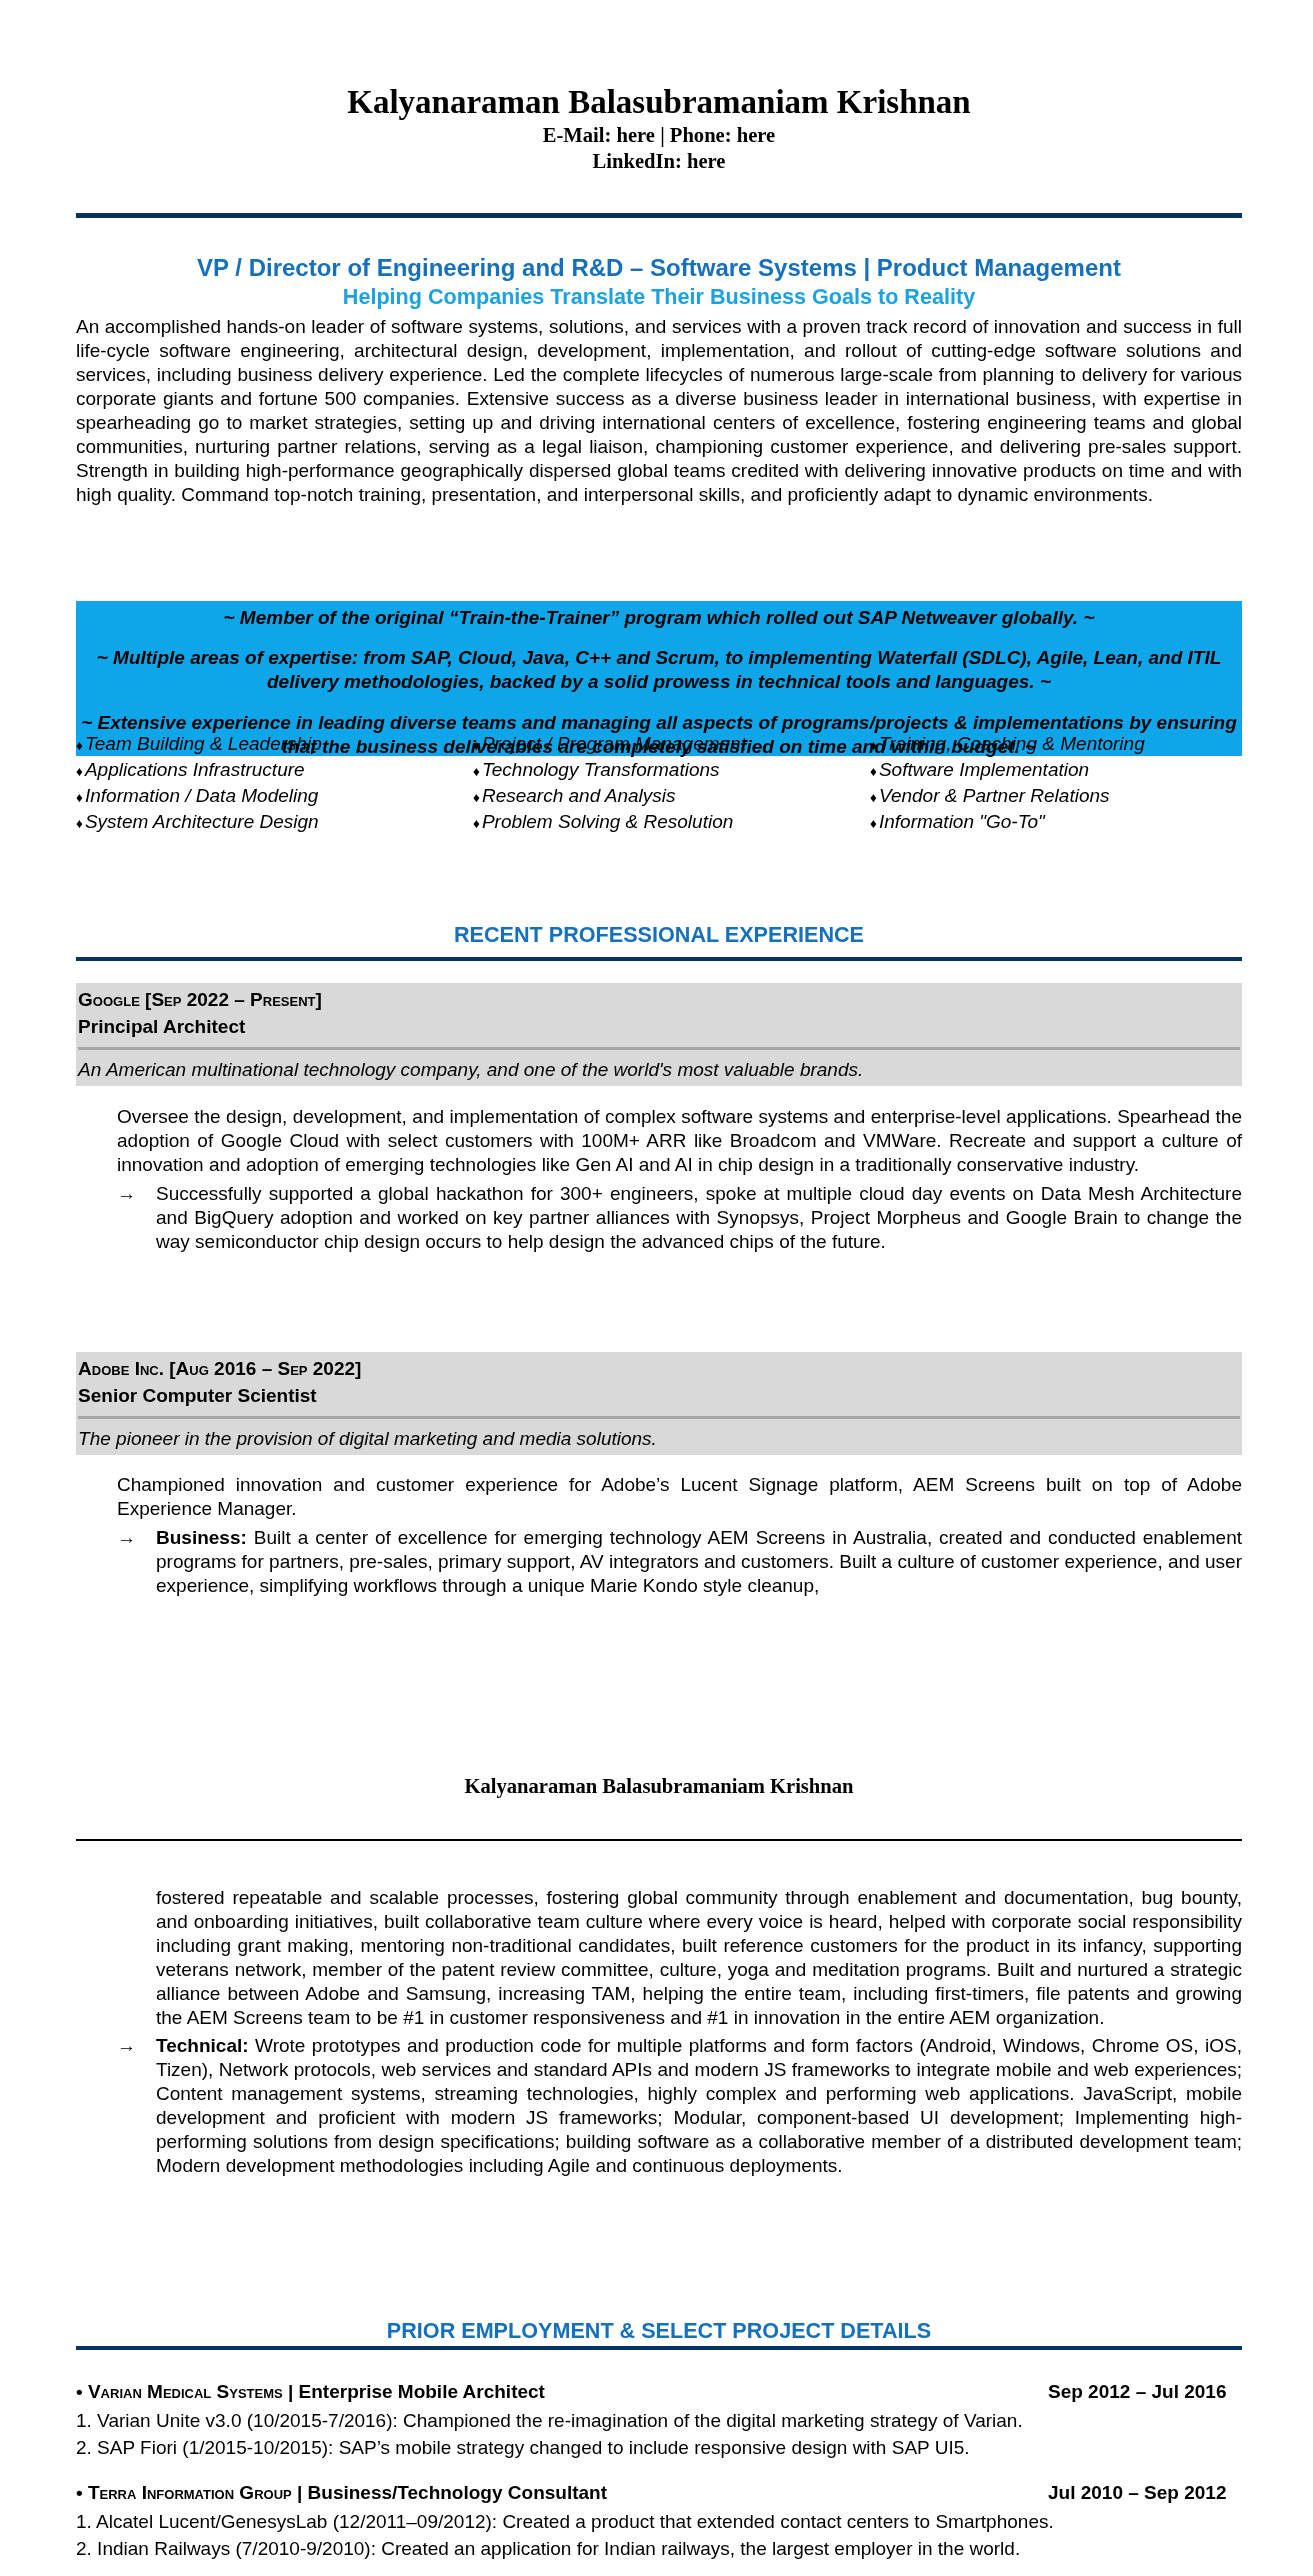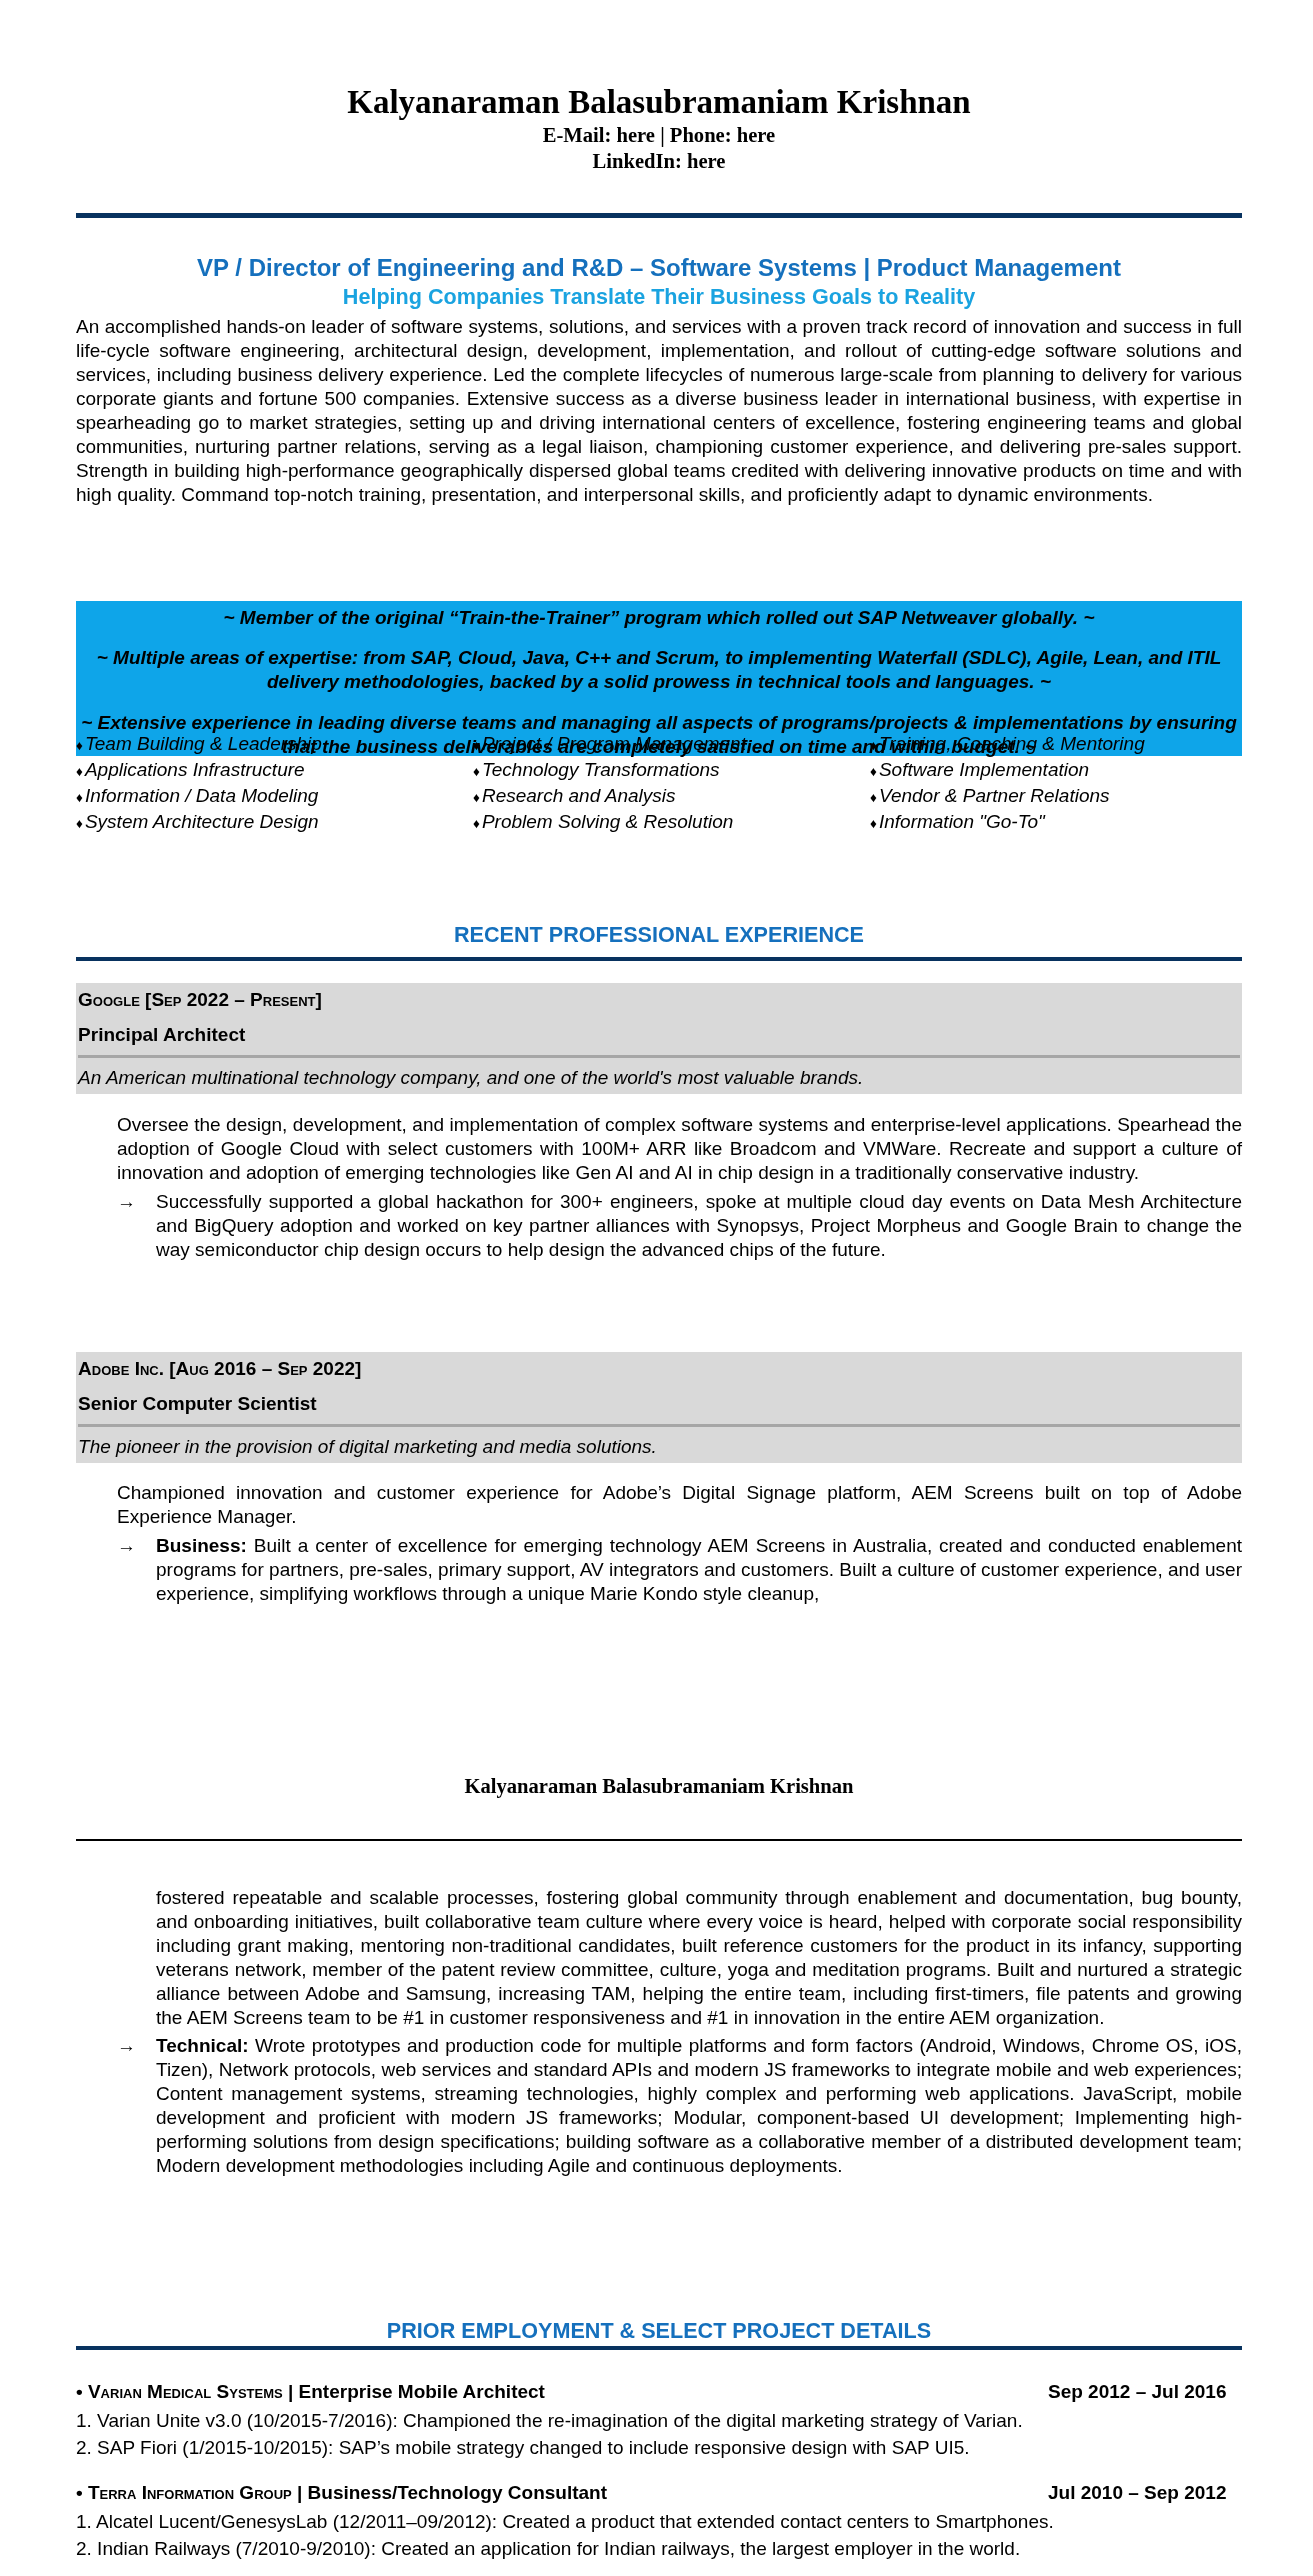--- a/index.html
+++ b/index.html
@@ -12,21 +12,21 @@
     .rule-navy { height: 5.2px; background: #08325f; }
     .headline { color: #1570bd; font-size: 24px; font-weight: bold; line-height: 30px; }
     .subheadline { color: #1aa3e0; font-size: 21.6px; font-weight: bold; line-height: 28px; }
     .para { font-size: 19px; line-height: 24px; text-align: justify; }
     .grey-box { background: #0ea5e9; }
     .highlight { font-size: 19px; font-style: italic; font-weight: bold; line-height: 24px; text-align: center; padding: 1px 2.1px; }
     .skills { display: grid; grid-template-columns: 397px 397px 373px; font-size: 19px; font-style: italic; line-height: 24px; }
     .section-title { color: #1570bd; font-size: 21.6px; font-weight: bold; text-align: center; line-height: 28px; }
     .job-head { background: #d9d9d9; padding: 3.1px 2.1px 0 2.1px; }
     .job-company { font-size: 19px; font-weight: bold; font-variant: small-caps; line-height: 27px; }
-    .job-title { font-size: 19px; font-weight: bold; line-height: 27px; margin-top: 8px; }
+    .job-title { font-size: 19px; font-weight: bold; line-height: 27px; }
     .job-sep { height: 3.1px; background: #a6a6a6; margin: 7.2px 0 0 0; }
     .job-tag { font-size: 19px; font-style: italic; line-height: 27px; padding: 5.2px 2.1px 3.1px 2.1px; background: #d9d9d9; }
     .job-body { padding-left: 41px; }
     .bullet { display: flex; font-size: 19px; line-height: 24px; }
     .bullet .arrow { width: 39px; flex: none; }
     .bullet .txt { flex: 1; text-align: justify; }
     .prior-row { display: flex; justify-content: space-between; font-size: 19px; font-weight: bold; line-height: 31px; gap: 48px; }
     .prior-row .co { font-variant: small-caps; }
     .proj { font-size: 19px; line-height: 27px; }
   </style>
@@ -88,21 +88,21 @@
 </div>
 
 <div class="page" style="top:1352px;">
   <div class="job-head">
     <div class="job-company">Adobe Inc. [Aug 2016 – Sep 2022]</div>
     <div class="job-title">Senior Computer Scientist</div>
     <div class="job-sep"></div>
   </div>
   <div class="job-tag">The pioneer in the provision of digital marketing and media solutions.</div>
   <div class="job-body" style="margin-top:18.5px;">
-    <div class="para">Championed innovation and customer experience for Adobe’s Digital Signage platform, AEM Screens built on top of Adobe Experience Manager.</div>
+    <div class="para">Championed innovation and customer experience for Adobe’s Lucent Signage platform, AEM Screens built on top of Adobe Experience Manager.</div>
     <div class="bullet" style="margin-top:5.2px;">
       <span class="arrow">→</span>
       <span class="txt"><b>Business:</b> <span>Built a center of excellence for emerging technology AEM Screens in Australia, created and conducted enablement programs for partners, pre-sales, primary support, AV integrators and customers. Built a culture of customer experience, and user experience, simplifying workflows through a unique Marie Kondo style cleanup,</span></span>
     </div>
   </div>
 </div>
 
 <div class="page serif center" style="top:1775px; font-size:20.6px; font-weight:bold;">Kalyanaraman Balasubramaniam Krishnan</div>
 <div class="page" style="top:1839px; height:1.5px; background:#000;"></div>
 

